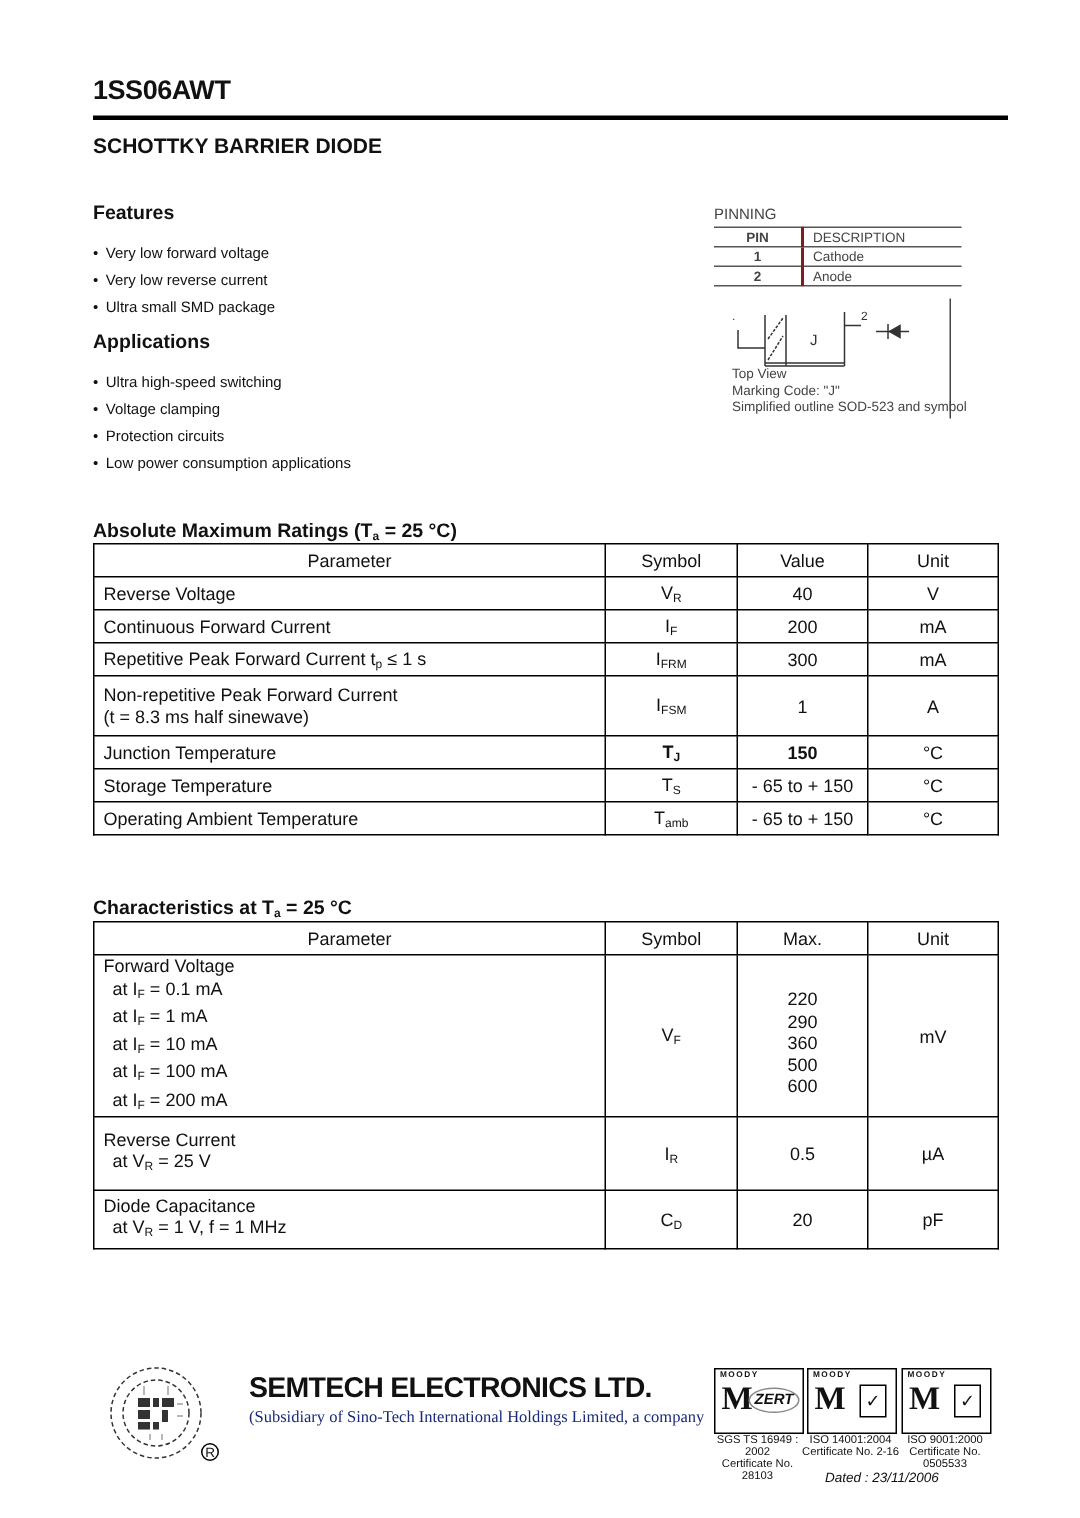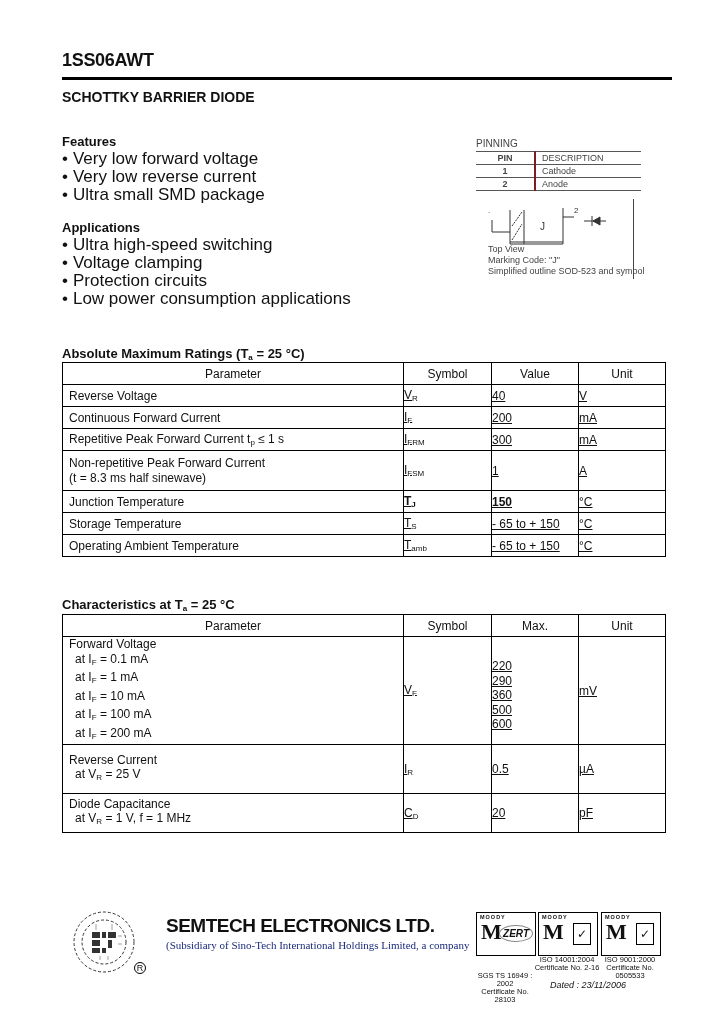--- a/index.html
+++ b/index.html
@@ -3,39 +3,39 @@
 <meta charset="utf-8">
 <style>
   html, body { margin: 0; padding: 0; background: #fff; }
   body { width: 720px; height: 1012px; position: relative; overflow: hidden;
          font-family: "Liberation Sans", "DejaVu Sans", sans-serif; color: #111; }
   .abs { position: absolute; }
   .part { left: 62px; top: 50px; font-size: 18px; font-weight: bold; letter-spacing: -0.3px; }
   .rule { left: 62px; top: 77px; width: 610px; height: 3px; background: #000; }
   .subtitle { left: 62px; top: 89px; font-size: 14px; font-weight: bold; }
   .sec-h { font-size: 13px; font-weight: bold; }
-  .bul { font-size: 17px; line-height: 18px; }
+  .bul { font-size: 10px; line-height: 18px; margin-top: 11px; }
   .bul div::before { content: "\2022"; margin-right: 5px; }
 
   
   .pin-title { left: 476px; top: 138px; font-size: 10px; color: #444; }
   .pin-table { left: 476px; top: 151px; width: 165px; border-collapse: collapse; font-size: 9px; color: #444; }
   .pin-table td { border-top: 1px solid #555; border-bottom: 1px solid #555; padding: 1px 0; height: 10px; }
   .pin-table td.c1 { width: 58px; text-align: center; border-right: 2px solid #7f1d1d; font-weight: bold; }
   .pin-table td.c2 { padding-left: 6px; }
   .pin-vline { left: 633px; top: 199px; width: 1px; height: 80px; background: #444; }
   .pin-notes { left: 488px; top: 244px; font-size: 9px; line-height: 11px; color: #444; }
 
   
   table.spec { position: absolute; left: 62px; border-collapse: collapse; font-size: 12px; }
   table.spec th, table.spec td { border: 1px solid #000; padding: 0; }
   table.spec th { font-weight: normal; text-align: center; height: 21px; }
   table.spec td { height: 21px; }
   table.spec td.param { padding-left: 6px; text-align: left; }
-  table.spec td.ctr { text-align: left; text-decoration: underline; }
+  table.spec td.ctr { text-align: center; }
   sub { font-size: 8px; vertical-align: -2px; }
   .col-p { width: 340px; } .col-s { width: 87px; } .col-v { width: 86px; } .col-u { width: 86px; }
   .lines div { line-height: 14.5px; }
   .indent { padding-left: 6px; }
 
   
   .logo { left: 72px; top: 910px; width: 64px; height: 64px; }
   .reg { left: 134px; top: 962px; font-size: 9px; border: 1px solid #000; border-radius: 50%; width: 10px; height: 10px; line-height: 10px; text-align: center; }
   .company { left: 166px; top: 915px; font-size: 19px; font-weight: bold; letter-spacing: -0.5px; }
   .company-sub { left: 166px; top: 938px; font-size: 11px; font-family: "Liberation Serif", "DejaVu Serif", serif; line-height: 14px; color: #1a2a7a; }
@@ -258,21 +258,21 @@
 <div class="abs cert" style="left:538px;">
   <span class="moody">MOODY</span>
   <span class="m">M</span>
   <span class="tick">✓</span>
 </div>
 <div class="abs cert" style="left:601px;">
   <span class="moody">MOODY</span>
   <span class="m">M</span>
   <span class="tick">✓</span>
 </div>
-<div class="abs cert-cap" style="left:472px;margin-top:16px;">
+<div class="abs cert-cap" style="left:472px;">
   <div>SGS TS 16949 : 2002</div>
   <div>Certificate No. 28103</div>
 </div>
 <div class="abs cert-cap" style="left:534px;">
   <div>ISO 14001:2004</div>
   <div>Certificate No. 2-16</div>
 </div>
 <div class="abs cert-cap" style="left:597px;">
   <div>ISO 9001:2000</div>
   <div>Certificate No. 0505533</div>

